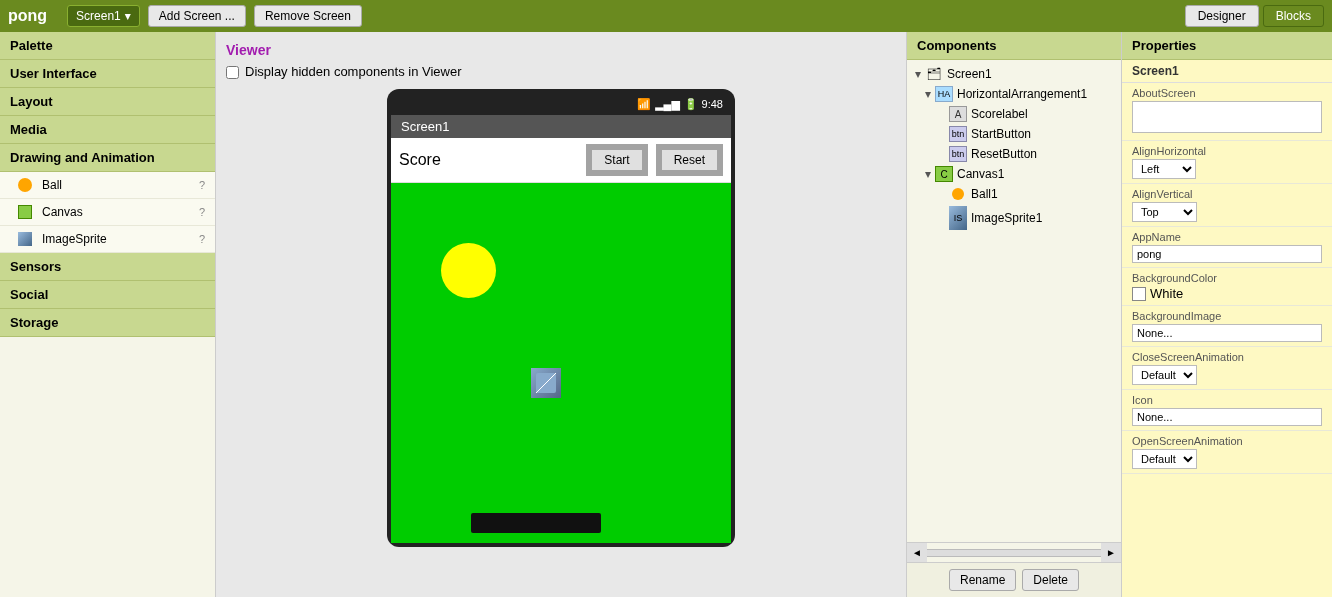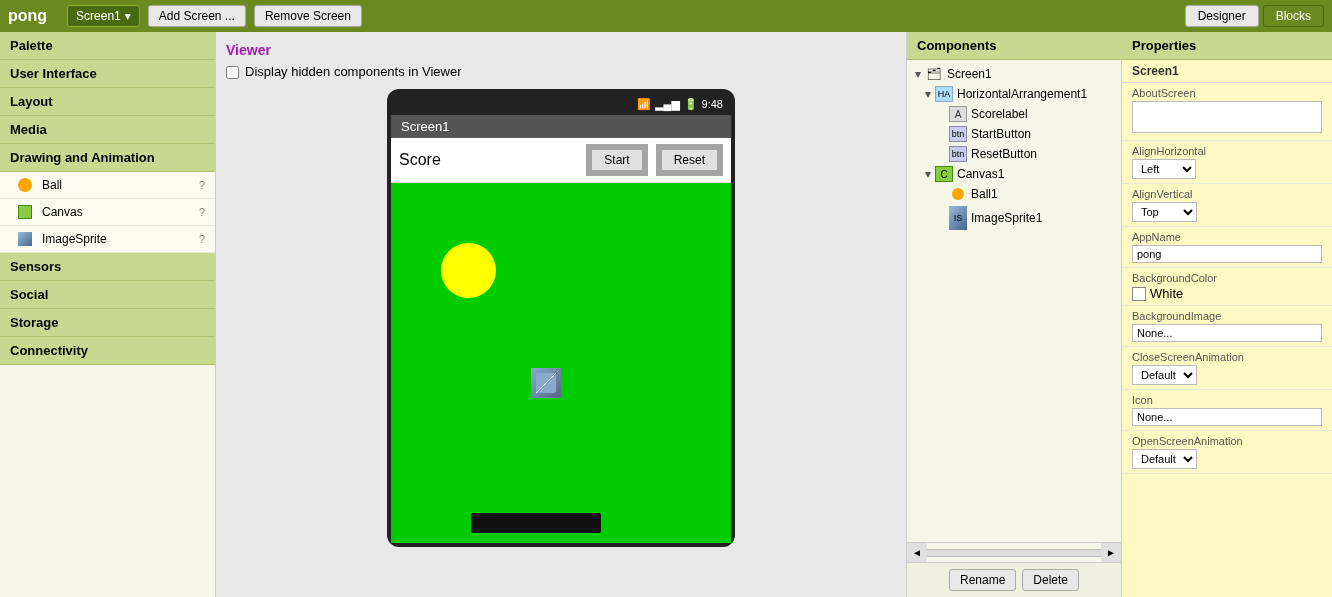--- a/index.html
+++ b/index.html
@@ -398,21 +398,20 @@
     <div class="palette-item">
       <div class="palette-item-icon">
           <div class="icon-sprite"></div>
         </div>
       <span class="palette-item-label">ImageSprite</span>
       <span class="palette-item-help">?</span>
     </div>
     <div class="palette-section-header">Sensors</div>
     <div class="palette-section-header">Social</div>
     <div class="palette-section-header">Storage</div>
-    <div class="palette-section-header">Connectivity</div>
   </div>
 
   <div id="viewer">
     <div id="viewer-title">Viewer</div>
     <div id="viewer-checkbox-row">
       <input type="checkbox" style="">
       <label>Display hidden components in Viewer</label>
     </div>
     <div id="phone-frame">
       <div id="phone-status-bar">

